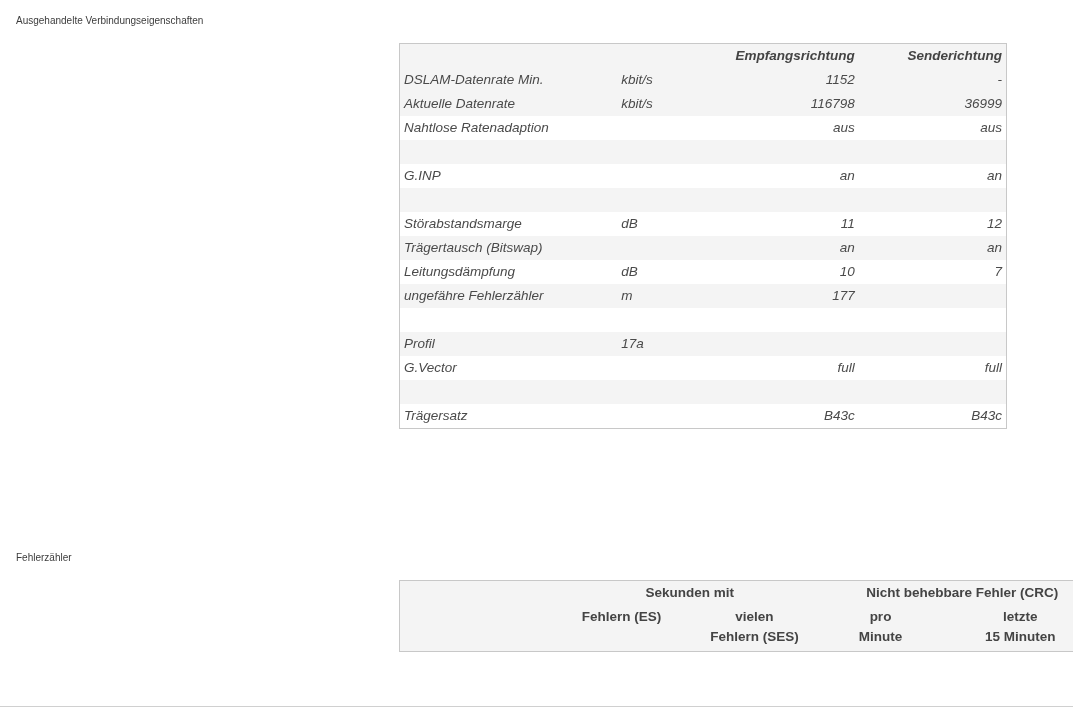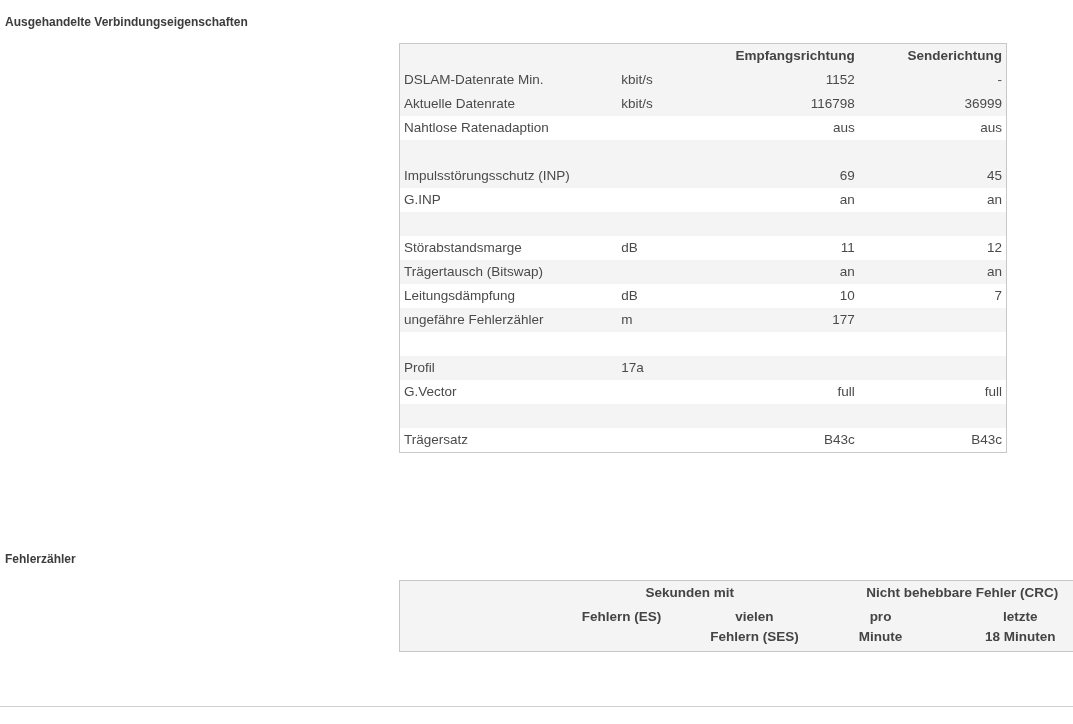--- a/index.html
+++ b/index.html
@@ -2,36 +2,36 @@
 <html><head>
   <meta charset="utf-8">
   <style>
     html, body { margin: 0; padding: 0; background: #ffffff; }
     body {
       width: 1073px; height: 724px; position: relative; overflow: hidden;
       font-family: "Liberation Sans", "DejaVu Sans", sans-serif;
       color: #4a4a4a; font-size: 13.5px;
     }
     .section-title {
-      position: absolute; left: 5px;
-      font-size: 12px; font-weight: bold; color: #3c3c3c;
+      position: absolute; left: 16px;
+      font-size: 10px; font-weight: normal; color: #3c3c3c;
     }
     #t1 { top: 15px; }
     #t2 { top: 552px; }
     table.data {
       position: absolute; border-collapse: collapse;
       border: 1px solid #c8c8c8; background: #fff;
     }
     table.data td, table.data th {
       padding: 0 4px; height: 24px; line-height: 24px; white-space: nowrap;
       font-weight: normal; color: #4a4a4a;
     }
     table.data tr.g { background: #f4f4f4; }
     table.data th { font-weight: bold; color: #444; }
-    #props { left: 399px; top: 43px; width: 608px; }
+    #props { left: 399px; top: 43px; width: 608px; font-style: italic; }
     #props col.c1 { width: 218px; }
     #props col.c2 { width: 100px; }
     #props col.c3 { width: 142px; }
     #props col.c4 { width: 148px; }
     .r { text-align: right; }
     .c { text-align: center; }
     #errs { left: 399px; top: 580px; width: 704px; }
     #errs col.e1 { width: 136px; }
     #errs col.e2 { width: 112px; }
     #errs col.e3 { width: 118px; }
@@ -80,26 +80,20 @@
         <td>Nahtlose Ratenadaption</td>
         <td></td>
         <td class="r">aus</td>
         <td class="r">aus</td>
       </tr>
       <tr class="g">
         <td></td>
         <td></td>
         <td class="r"></td>
         <td class="r"></td>
-      </tr>
-      <tr class="g">
-        <td>Impulsstörungsschutz (INP)</td>
-        <td></td>
-        <td class="r">69</td>
-        <td class="r">45</td>
       </tr>
       <tr>
         <td>G.INP</td>
         <td></td>
         <td class="r">an</td>
         <td class="r">an</td>
       </tr>
       <tr class="g">
         <td></td>
         <td></td>
@@ -177,18 +171,18 @@
       <tr class="g">
     <th></th>
     <th colspan="2" class="c">Sekunden mit</th>
     <th colspan="2" class="c">Nicht behebbare Fehler (CRC)</th>
   </tr>
   <tr class="g sub">
     <th></th>
     <th class="c"><span>Fehlern (ES)</span><br><span></span></th>
     <th class="c"><span>vielen</span><br><span>Fehlern (SES)</span></th>
     <th class="c"><span>pro</span><br><span>Minute</span></th>
-    <th class="c"><span>letzte</span><br><span>18 Minuten</span></th>
+    <th class="c"><span>letzte</span><br><span>15 Minuten</span></th>
   </tr>
 </tbody>
   </table>
 
 <div class="hr"></div>
 
 </body></html>

